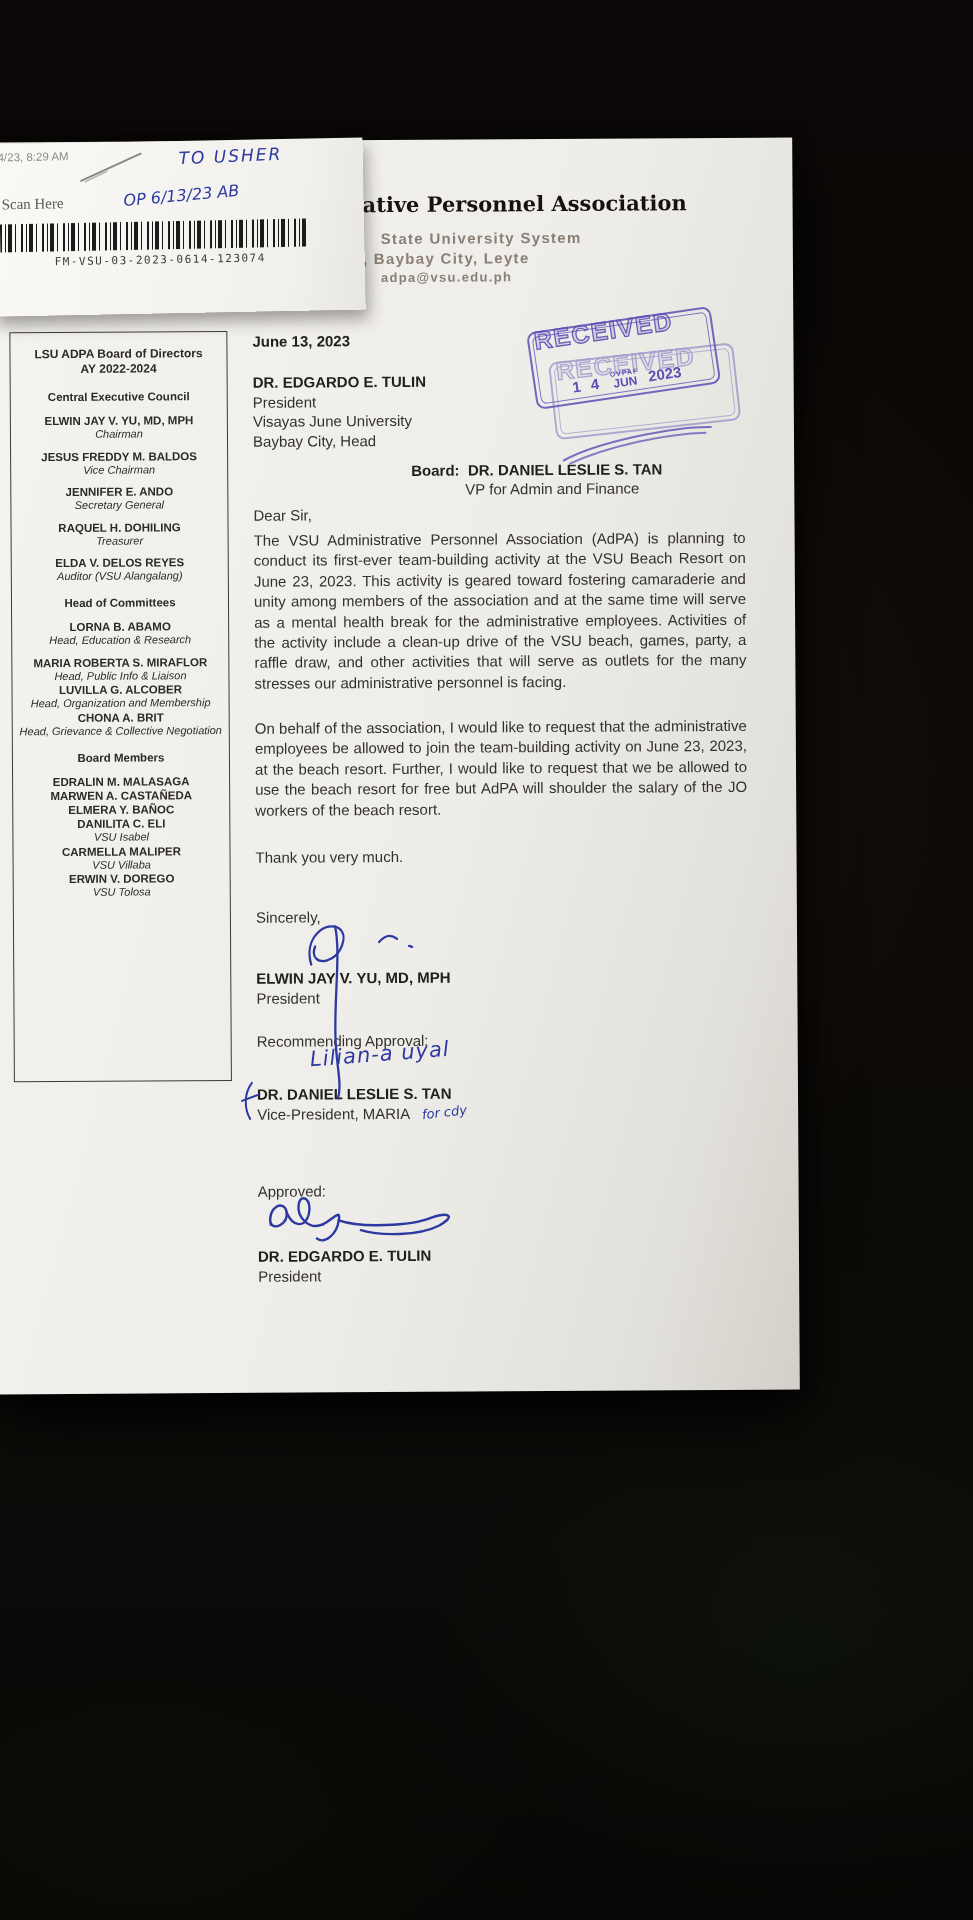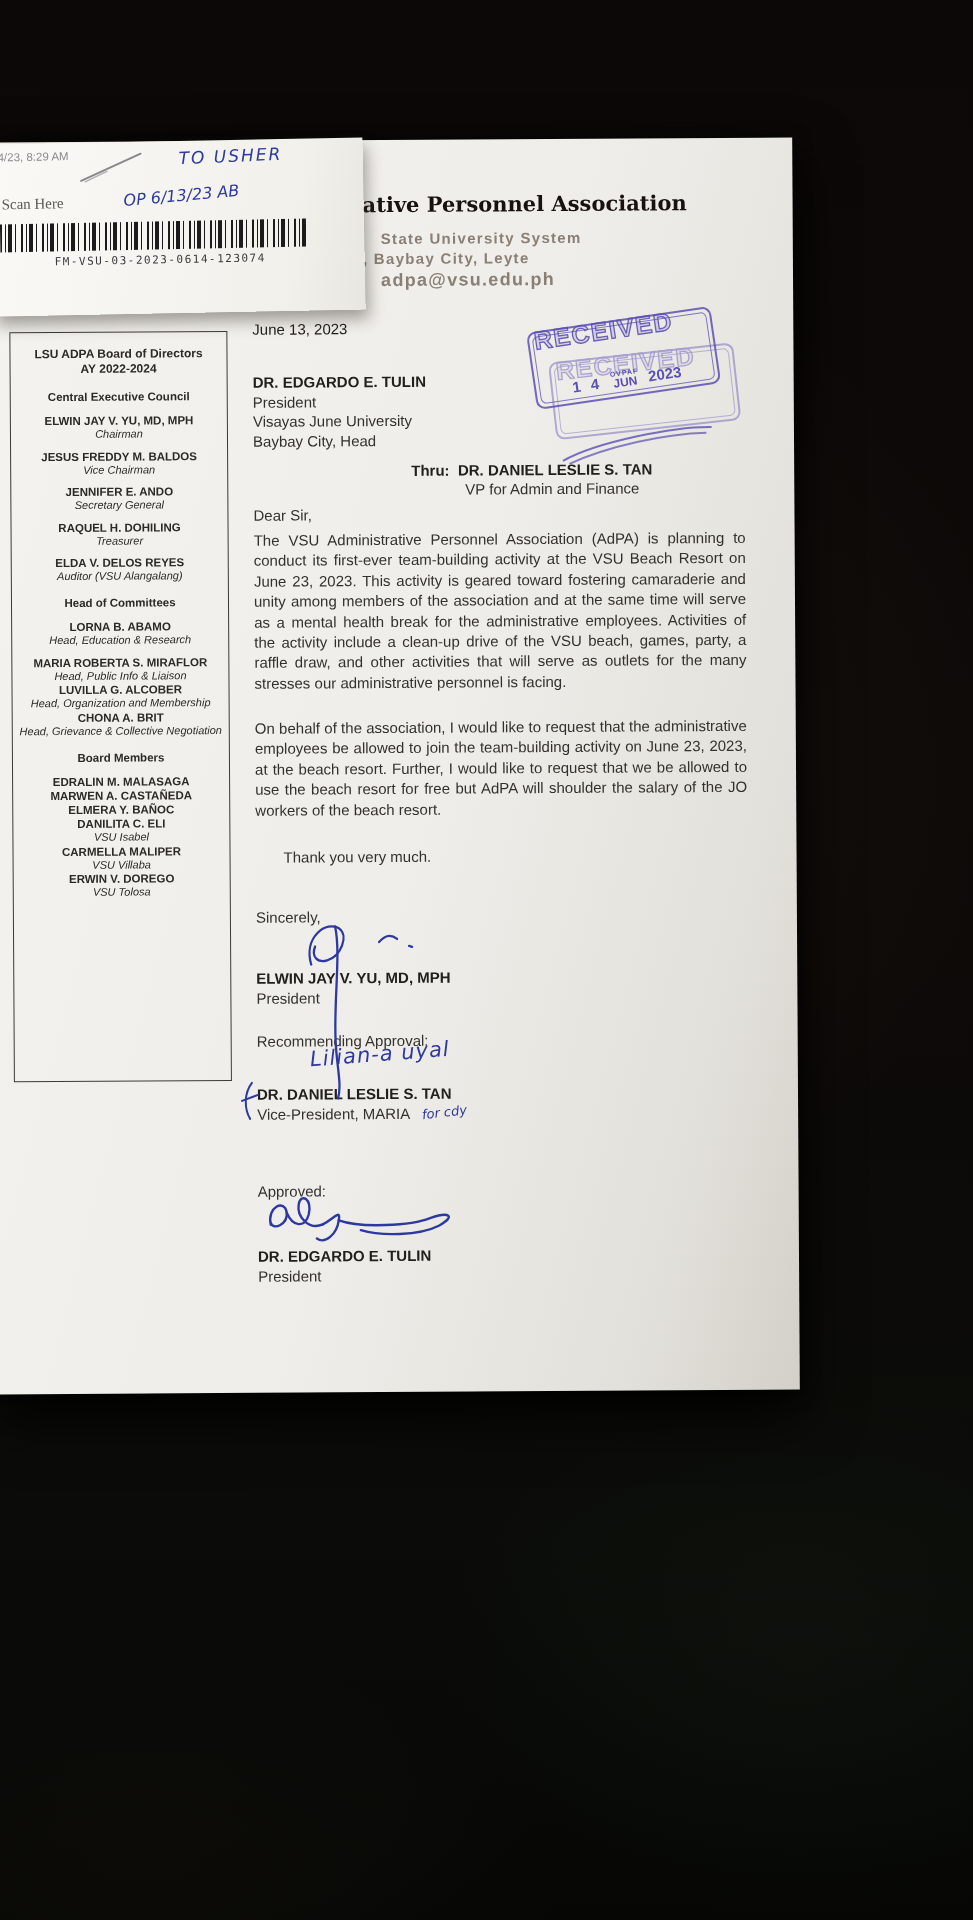--- a/index.html
+++ b/index.html
@@ -35,21 +35,21 @@
   .barcode { position:absolute; left:8px; top:80px; width:306px; height:28px;
     background:repeating-linear-gradient(90deg,#1b1b1b 0 2px, transparent 2px 5px, #1b1b1b 5px 6px, transparent 6px 8px, #1b1b1b 8px 12px, transparent 12px 15px, #1b1b1b 15px 16px, transparent 16px 21px);
   }
   .barcode-code { position:absolute; left:62px; top:112px; font-family:"DejaVu Sans Mono", monospace; font-size:11px; letter-spacing:1.5px; color:#3b3b3b; }
   .pencil-mark { position:absolute; left:86px; top:8px; }
 
   
   .lh1 { position:absolute; left:376px; top:52px; font-family:"DejaVu Serif", serif; font-weight:bold; font-size:21px; color:#17120f; white-space:nowrap; }
   .lh2 { position:absolute; left:394px; top:90px; font-weight:bold; font-size:15px; letter-spacing:1.3px; color:#8a7f74; white-space:nowrap; }
   .lh3 { position:absolute; left:376px; top:110px; font-weight:bold; font-size:15px; letter-spacing:1.3px; color:#8a7f74; white-space:nowrap; }
-  .lh4 { position:absolute; left:394px; top:130px; font-weight:bold; font-size:18px; letter-spacing:1.3px; color:#8a7f74; white-space:nowrap; }
+  .lh4 { position:absolute; left:394px; top:130px; font-weight:bold; font-size:13px; letter-spacing:1.3px; color:#8a7f74; white-space:nowrap; }
 
   
   .stamp { position:absolute; left:548px; top:178px; width:215px; height:150px; transform:rotate(-8deg); z-index:2; }
   .imp { position:absolute; width:186px; height:78px; border:2.5px solid rgba(90,79,181,0.85); border-radius:9px; }
   .imp .inner { position:absolute; inset:3px; border:1.5px solid rgba(90,79,181,0.75); border-radius:6px; }
   .imp .word { position:absolute; left:5px; top:-7px; font-size:25px; font-weight:bold; letter-spacing:1.5px; white-space:nowrap;
     color:rgba(90,79,181,0.18); -webkit-text-stroke:1.3px rgba(90,79,181,0.9); }
   .imp.ghost { transform:translate(16px,36px) rotate(2deg); opacity:0.5; }
   .imp.main { left:0; top:0; }
   .daterow { position:absolute; left:0; right:0; bottom:7px; display:flex; justify-content:center; align-items:flex-end; gap:9px; color:#5a4fb5; font-weight:bold; }
@@ -66,29 +66,29 @@
   .sb-title { font-weight:bold; font-size:12px; margin-bottom:14px; }
   .sb-heading { font-weight:bold; font-size:11.5px; margin:13px 0 10px; }
   .sb-member { margin-bottom:8px; }
   .sb-member.flush { margin-bottom:0; }
   .sb-member .nm { font-weight:bold; }
   .sb-member .rl { font-style:italic; font-size:11px; }
 
   
   .blk { position:absolute; font-size:15px; color:#33312d; }
   .bold { font-weight:bold; color:#22201d; }
-  .m-date { left:265px; top:180px; font-weight:normal; color:#22201d; }
+  .m-date { left:265px; top:192px; font-weight:bold; color:#22201d; }
   .m-recipient { left:265px; top:232px; line-height:19.5px; }
   .m-thru { left:265px; top:322px; width:492px; }
   .m-thru .t1 { padding-left:158px; }
   .m-thru .t2 { padding-left:212px; margin-top:2px; }
   .m-dear { left:265px; top:366px; }
   .m-p1 { left:265px; top:390px; width:492px; text-align:justify; line-height:20.4px; }
   .m-p2 { left:265px; top:578px; width:492px; text-align:justify; line-height:20.4px; }
-  .m-thanks { left:265px; top:708px;margin-left:28px; }
+  .m-thanks { left:265px; top:708px; }
   .m-sincerely { left:265px; top:768px; }
   .m-signer { left:265px; top:828px; line-height:20px; }
   .m-recommending { left:265px; top:892px; }
   .rec-sig { position:absolute; left:318px; top:902px; font-size:21px; letter-spacing:1px; transform:rotate(-4deg); z-index:3; }
   .m-recommender { left:265px; top:944px; line-height:20px; }
   .ovpaf-note { display:inline-block; font-size:13px; margin-left:12px; transform:rotate(-6deg) translateY(-2px); }
   .m-approved { left:265px; top:1042px; }
   .m-approver { left:265px; top:1106px; line-height:20px; }
 
   .sig-svg { position:absolute; z-index:3; }
@@ -205,21 +205,21 @@
 
     <div class="blk m-recipient">
       <div class="bold">DR. EDGARDO E. TULIN</div>
       <div>President</div>
       <div>Visayas June University</div>
       <div>Baybay City, Head</div>
     </div>
 
     <div class="blk m-thru">
       <div class="t1">
-        <span class="bold">Thru:</span>&nbsp;&nbsp;<span class="bold">DR. DANIEL LESLIE S. TAN</span>
+        <span class="bold">Board:</span>&nbsp;&nbsp;<span class="bold">DR. DANIEL LESLIE S. TAN</span>
       </div>
       <div class="t2">VP for Admin and Finance</div>
     </div>
 
     <div class="blk m-dear">Dear Sir,</div>
     <div class="blk m-p1">The VSU Administrative Personnel Association (AdPA) is planning to conduct its first-ever team-building activity at the VSU Beach Resort on June 23, 2023.  This activity is geared toward fostering camaraderie and unity among members of the association and at the same time will serve as a mental health break for the administrative employees.  Activities of the activity include a clean-up drive of the VSU beach, games, party, a raffle draw, and other activities that will serve as outlets for the many stresses our administrative personnel is facing.</div>
     <div class="blk m-p2">On behalf of the association, I would like to request that the administrative employees be allowed to join the team-building activity on June 23, 2023, at the beach resort.  Further, I would like to request that we be allowed to use the beach resort for free but AdPA will shoulder the salary of the JO workers of the beach resort.</div>
     <div class="blk m-thanks">Thank you very much.</div>
     <div class="blk m-sincerely">Sincerely,</div>
 

